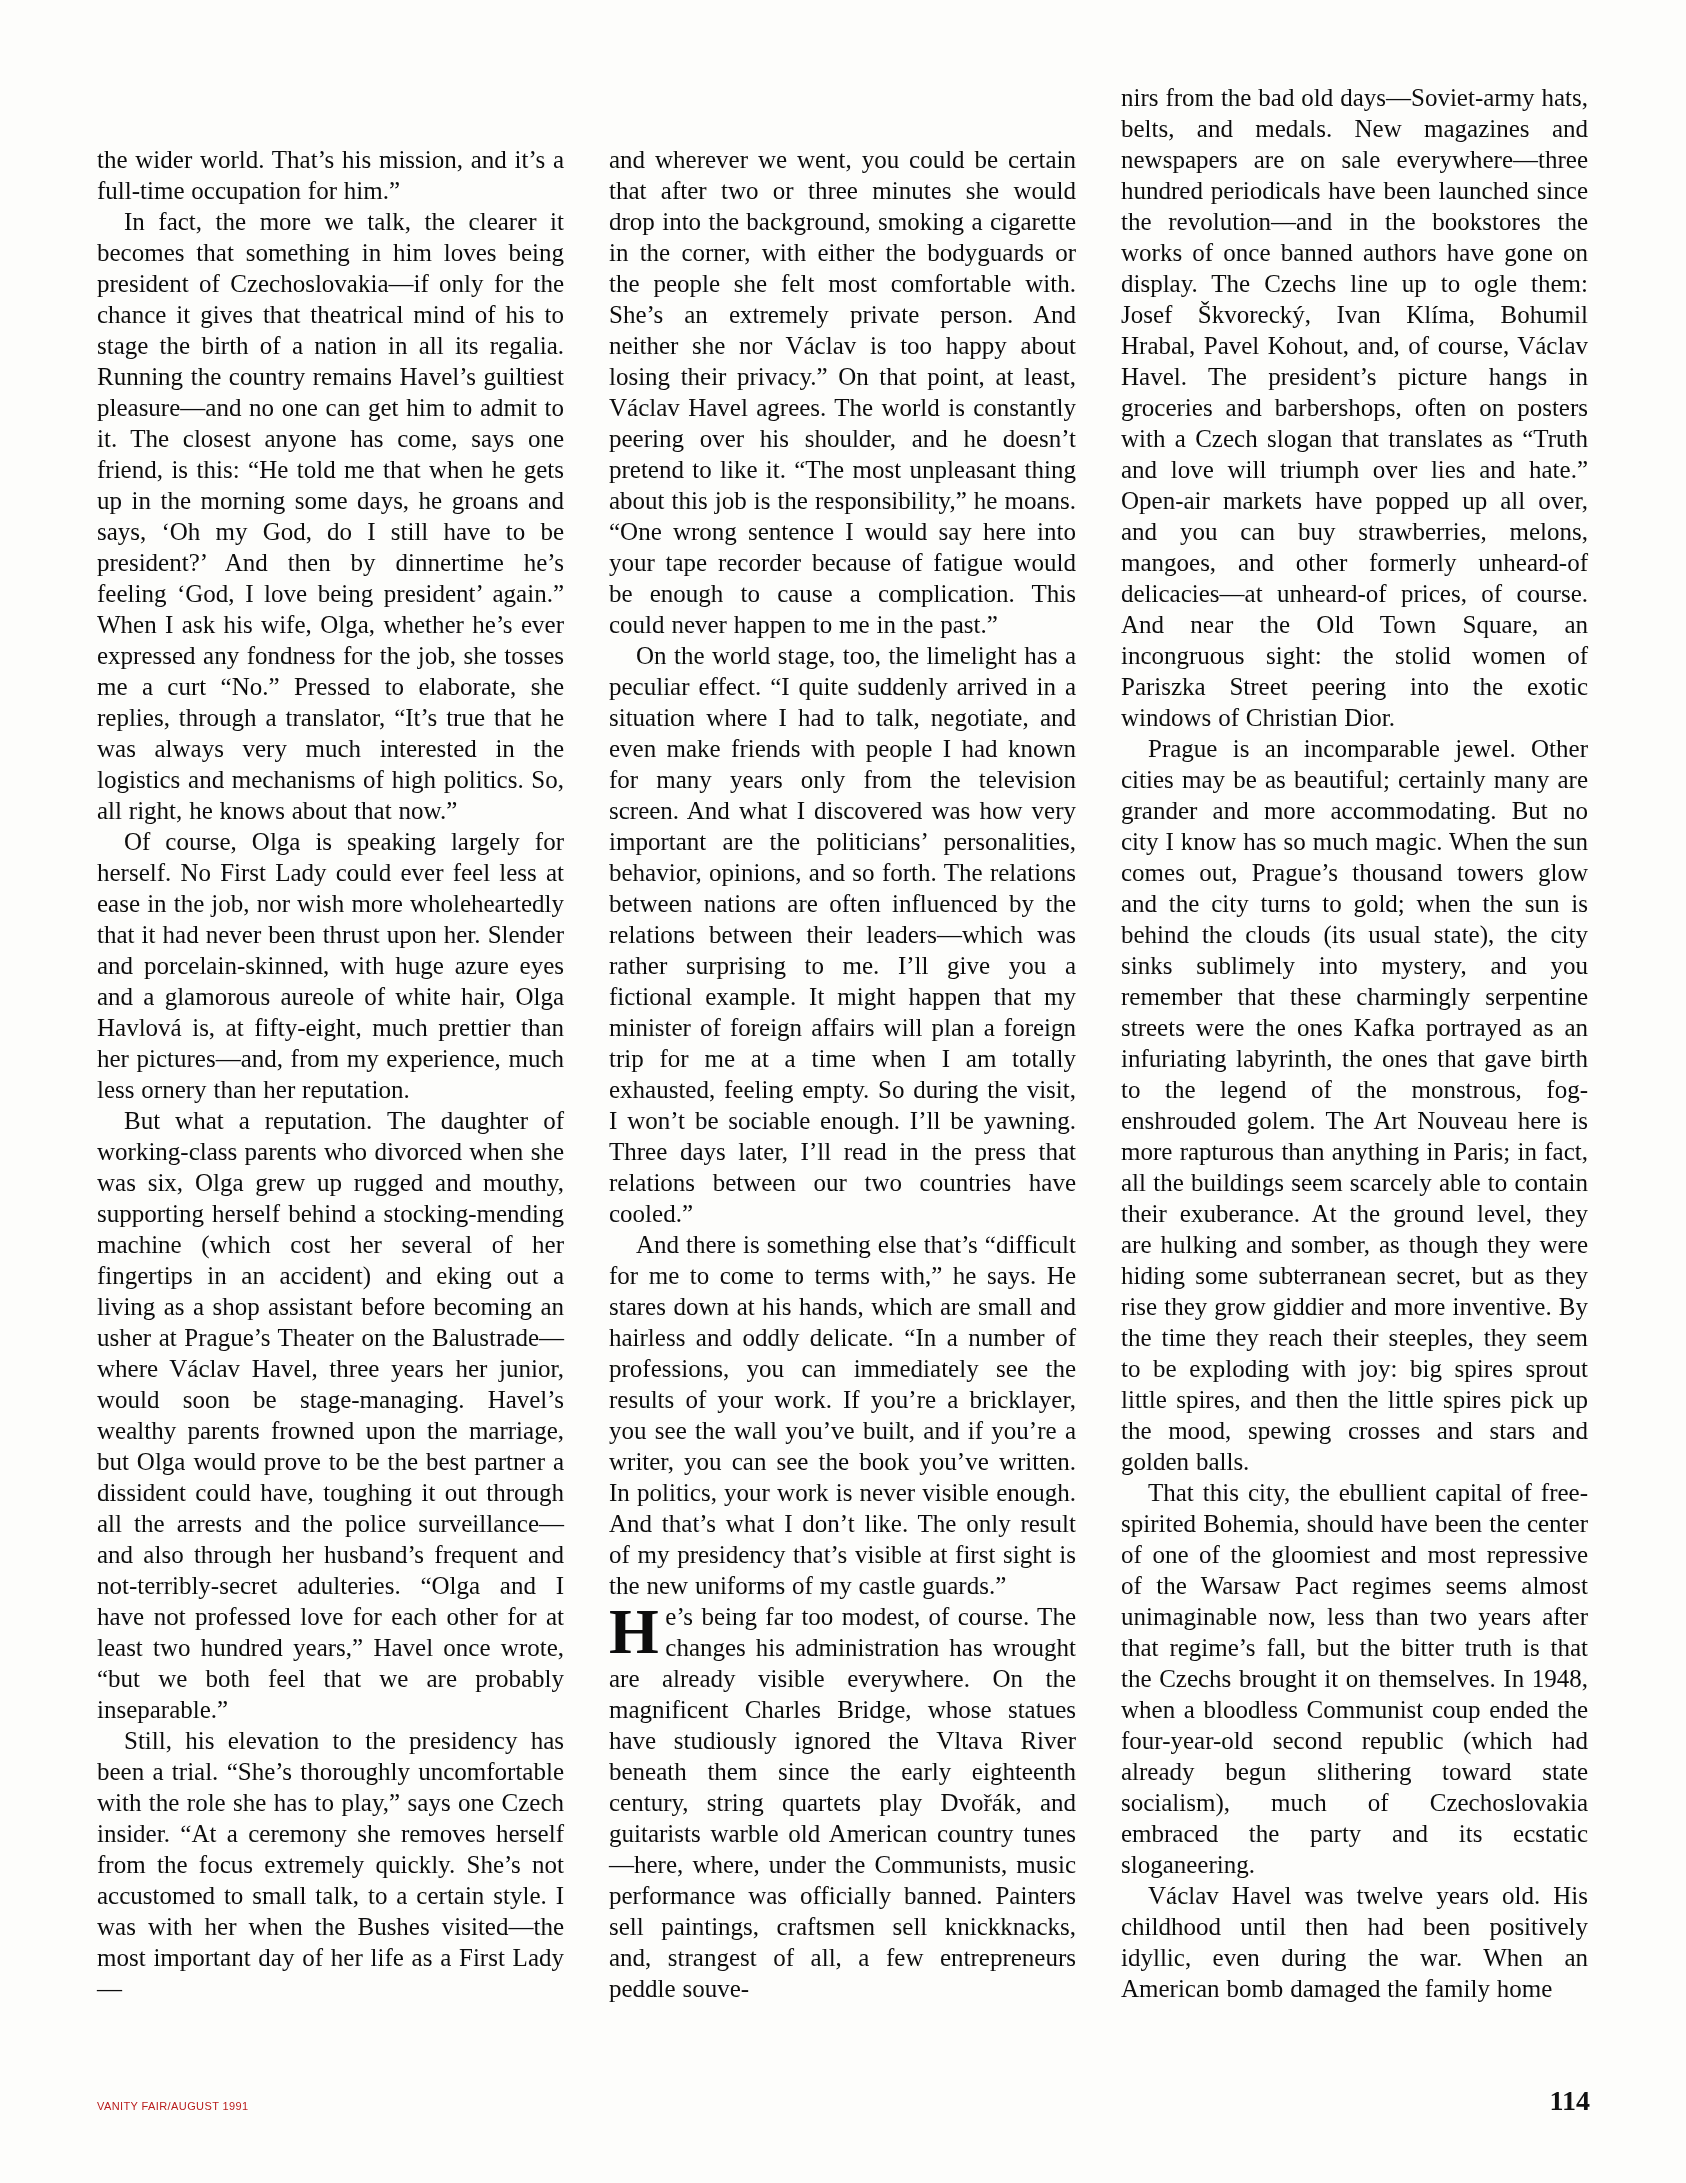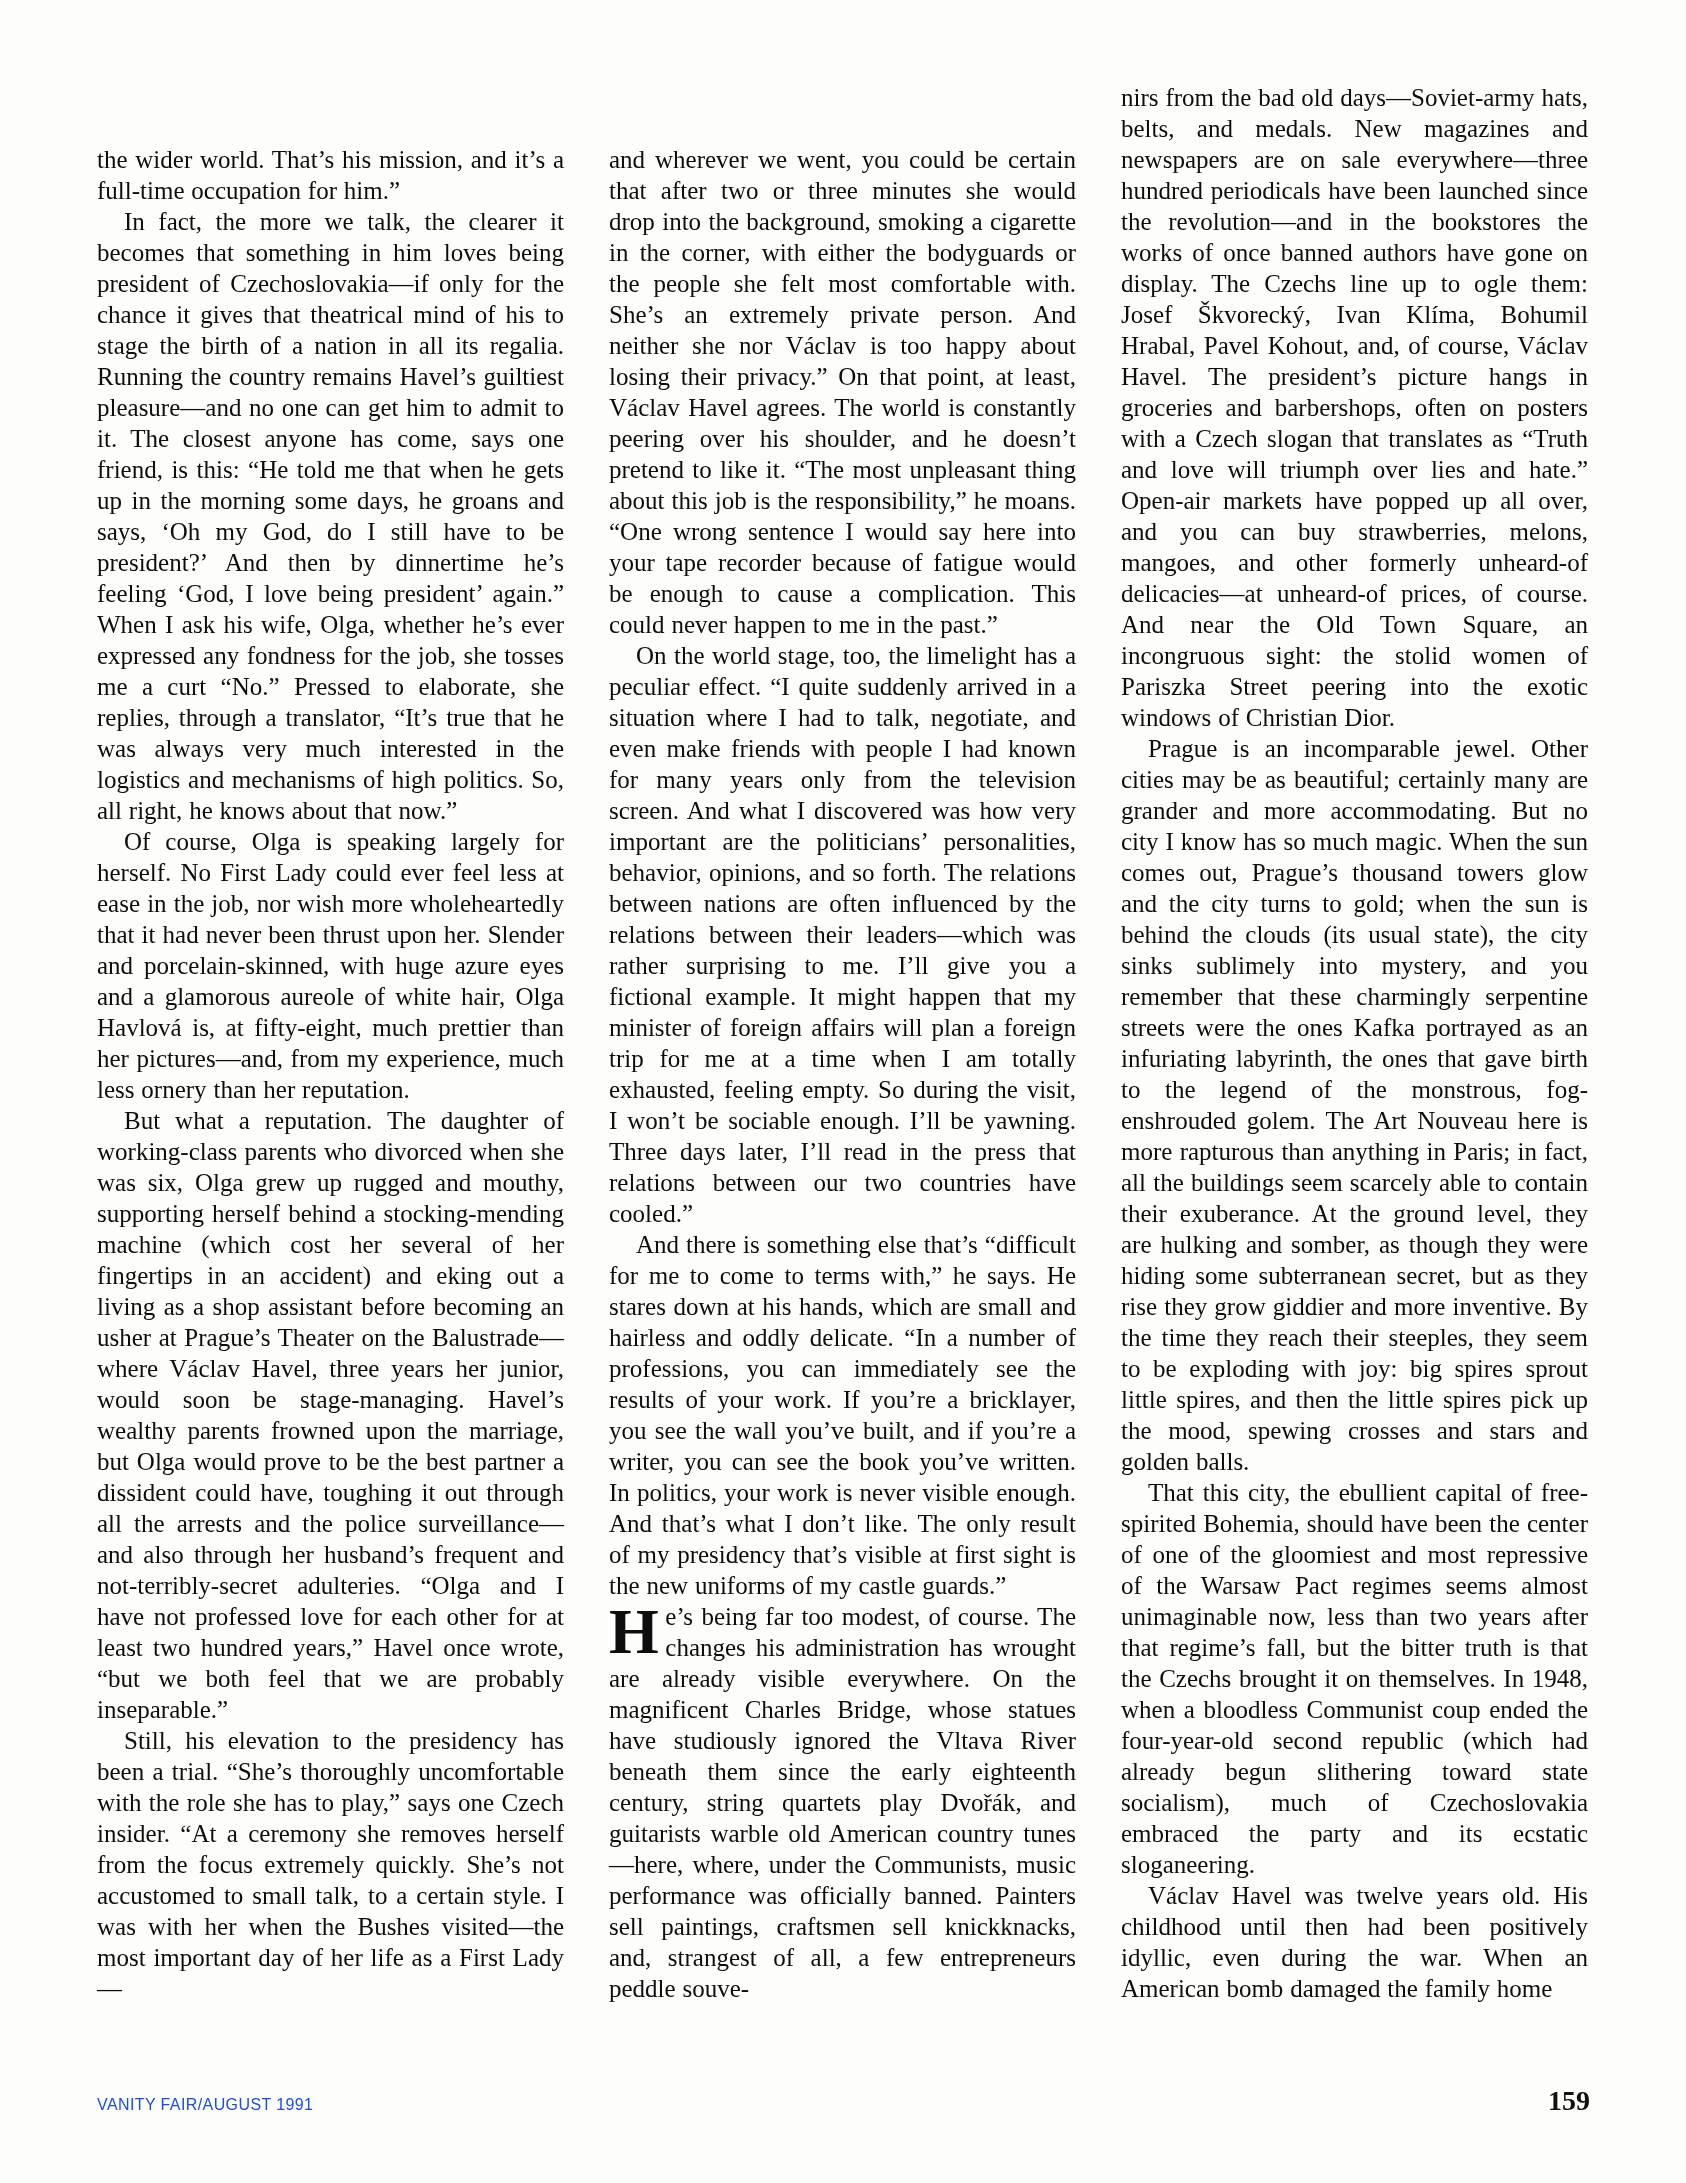--- a/index.html
+++ b/index.html
@@ -52,24 +52,24 @@
     position: absolute;
     left: 97px;
     right: 97px;
     top: 2085px;
     display: flex;
     justify-content: space-between;
     align-items: baseline;
   }
   .footer-left {
     font-family: "Liberation Sans", sans-serif;
-    font-size: 16px;
+    font-size: 11px;
     letter-spacing: 0.4px;
     font-weight: 500;
-    color: #1d4ed8;
+    color: #b91c1c;
   }
   .footer-right {
     font-family: "Liberation Serif", serif;
     font-size: 28px;
     font-weight: 700;
     color: #111;
   }
 </style>
 </head>
 <body>
@@ -97,17 +97,17 @@
       <p class="para">nirs from the bad old days—Soviet-army hats, belts, and medals. New magazines and newspapers are on sale everywhere—three hundred periodicals have been launched since the revolution—and in the bookstores the works of once banned authors have gone on display. The Czechs line up to ogle them: Josef Škvorecký, Ivan Klíma, Bohumil Hrabal, Pavel Kohout, and, of course, Václav Havel. The president’s picture hangs in groceries and barbershops, often on posters with a Czech slogan that translates as “Truth and love will triumph over lies and hate.” Open-air markets have popped up all over, and you can buy strawberries, melons, mangoes, and other formerly unheard-of delicacies—at unheard-of prices, of course. And near the Old Town Square, an incongruous sight: the stolid women of Pariszka Street peering into the exotic windows of Christian Dior.</p>
       <p class="para indent">Prague is an incomparable jewel. Other cities may be as beautiful; certainly many are grander and more accommodating. But no city I know has so much magic. When the sun comes out, Prague’s thousand towers glow and the city turns to gold; when the sun is behind the clouds (its usual state), the city sinks sublimely into mystery, and you remember that these charmingly serpentine streets were the ones Kafka portrayed as an infuriating labyrinth, the ones that gave birth to the legend of the monstrous, fog-enshrouded golem. The Art Nouveau here is more rapturous than anything in Paris; in fact, all the buildings seem scarcely able to contain their exuberance. At the ground level, they are hulking and somber, as though they were hiding some subterranean secret, but as they rise they grow giddier and more inventive. By the time they reach their steeples, they seem to be exploding with joy: big spires sprout little spires, and then the little spires pick up the mood, spewing crosses and stars and golden balls.</p>
       <p class="para indent">That this city, the ebullient capital of free-spirited Bohemia, should have been the center of one of the gloomiest and most repressive of the Warsaw Pact regimes seems almost unimaginable now, less than two years after that regime’s fall, but the bitter truth is that the Czechs brought it on themselves. In 1948, when a bloodless Communist coup ended the four-year-old second republic (which had already begun slithering toward state socialism), much of Czechoslovakia embraced the party and its ecstatic sloganeering.</p>
       <p class="para indent">Václav Havel was twelve years old. His childhood until then had been positively idyllic, even during the war. When an American bomb damaged the family home</p>
     </div>
 
   </div>
 
   <div class="footer">
     <span class="footer-left">VANITY FAIR/AUGUST 1991</span>
-    <span class="footer-right">159</span>
+    <span class="footer-right">114</span>
   </div>
 
 </div>
 
 
 </body></html>

